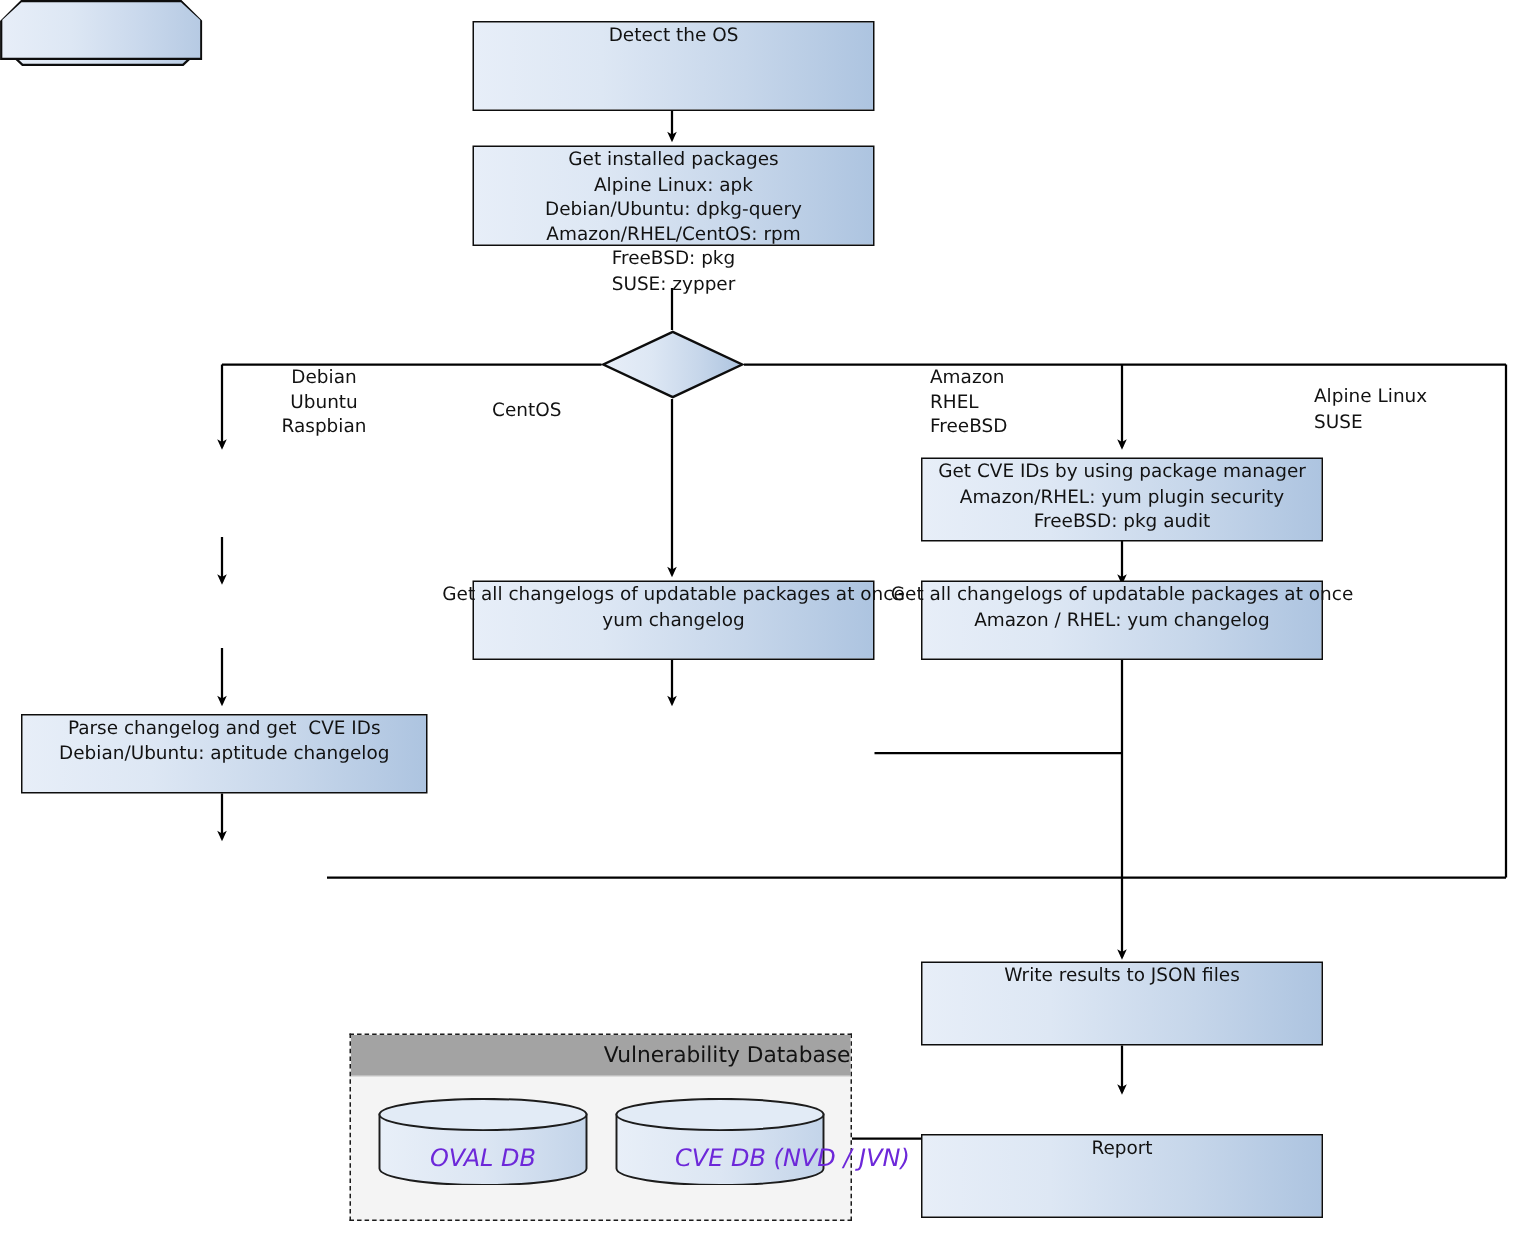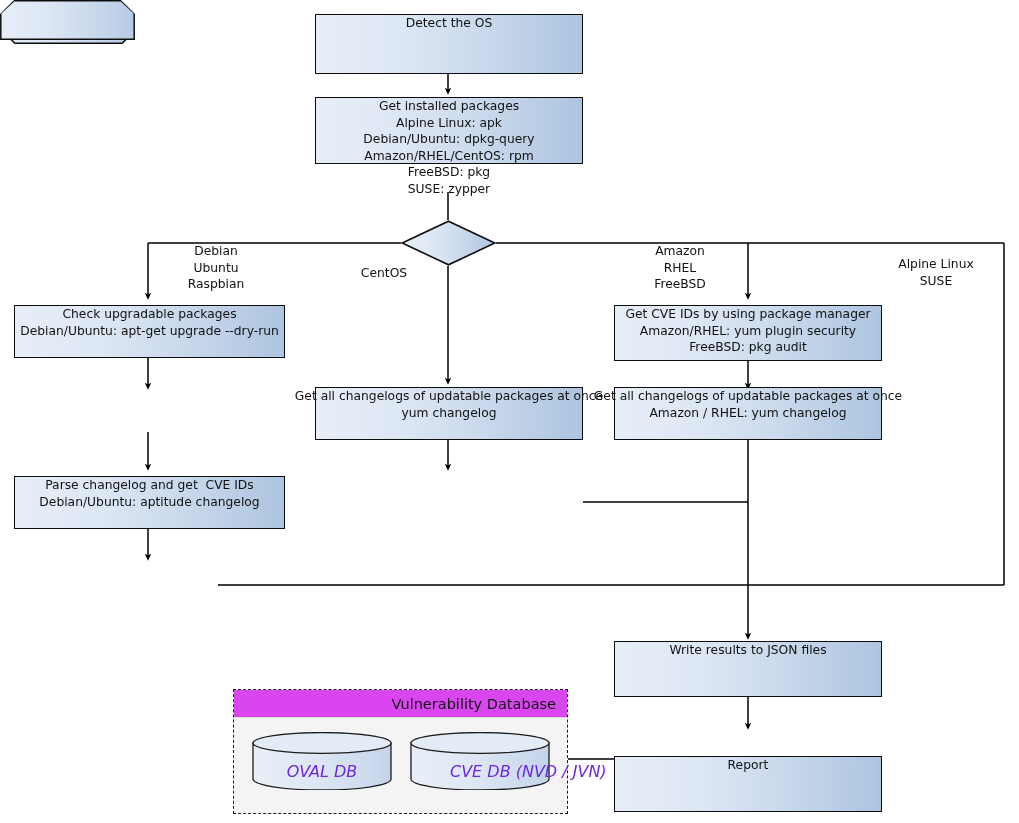--- a/index.html
+++ b/index.html
@@ -97,43 +97,43 @@
     white-space: pre;
   }
 
   
   .edge-label {
     position: absolute;
     font-size: 12.3px;
     line-height: 16.5px;
     color: #121212;
     white-space: pre;
-    text-align: center;
+    text-align: left;
   }
   .edge-label.left-align { text-align: left; }
 
   
   .db-group {
     position: absolute;
     box-sizing: border-box;
     border: 1.6px dashed #1b1b1b;
     background: #f4f4f4;
   }
   .db-group-header {
     position: absolute;
     left: 0;
     top: 0;
     right: 0;
     height: 28px;
-    background: #d946ef;
+    background: #a3a3a3;
     border-bottom: 1px solid #dcdcdc;
     display: flex;
     align-items: center;
     justify-content: flex-end;
-    padding-right: 11px;
+    padding-right: 0;
     box-sizing: border-box;
     font-size: 14.5px;
     color: #131313;
     white-space: pre;
   }
   .cylinder {
     position: absolute;
   }
   .cyl-label {
     position: absolute;
@@ -228,24 +228,20 @@
 
   <div class="edge-label" style="left:328px; top:265px; width:112px;">CentOS</div>
 
   <div class="edge-label" style="left:620px; top:243px; width:120px;">Amazon
 RHEL
 FreeBSD</div>
 
   <div class="edge-label" style="left:876px; top:256px; width:120px;">Alpine Linux
 SUSE</div>
 
-  <div class="node" style="left:14px; top:305px; width:271px; height:53px;">
-    <span class="txt">Check upgradable packages
-Debian/Ubuntu: apt-get upgrade --dry-run</span>
-  </div>
 
   <div class="loop-start" style="left:81px; top:392px; width:135px; height:40px;">
     <svg class="shape-svg" width="135" height="40" viewBox="0 0 135 40">
       <defs>
         <linearGradient id="gloop1" x1="0" y1="0" x2="1" y2="0">
           <stop offset="0%" stop-color="#e7eef8"></stop>
           <stop offset="35%" stop-color="#dde7f4"></stop>
           <stop offset="70%" stop-color="#c9d8ec"></stop>
           <stop offset="100%" stop-color="#b6cae3"></stop>
         </linearGradient>

